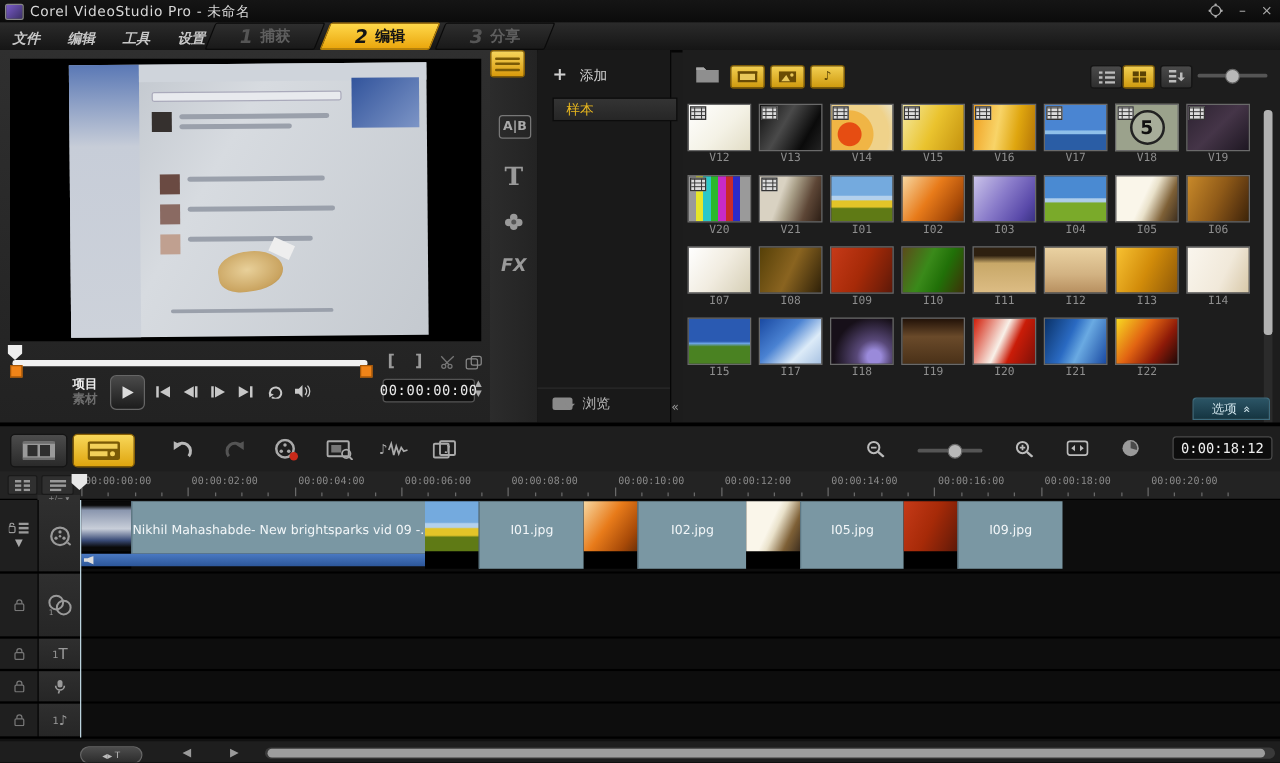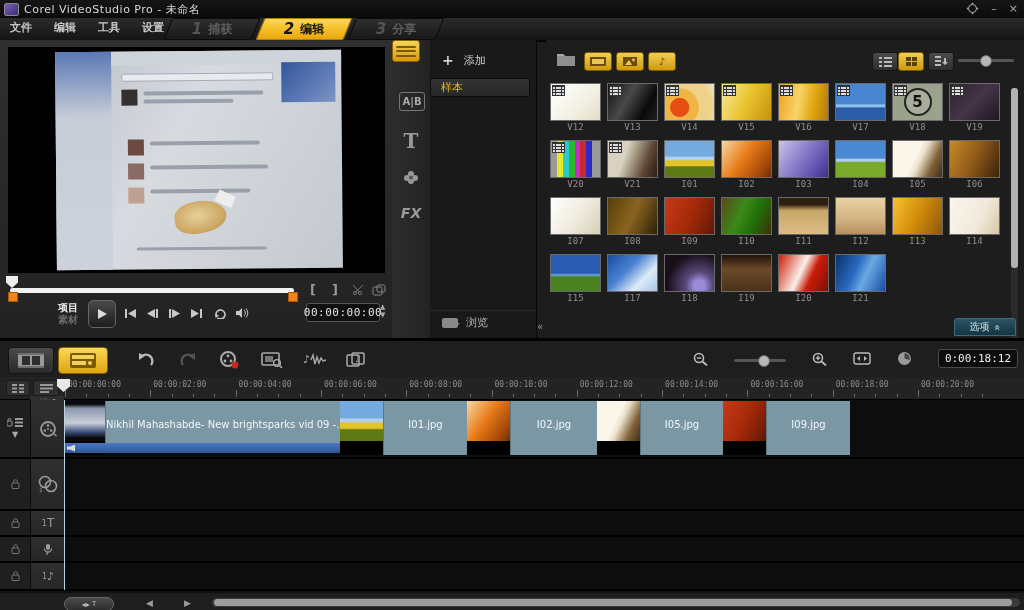--- a/index.html
+++ b/index.html
@@ -11,21 +11,21 @@
   #titlebar{position:absolute;left:0;top:0;width:1024px;height:18px;background:linear-gradient(#151515,#0b0b0b);
             display:flex;align-items:center;padding-left:4px;box-sizing:border-box;}
   #app-icon{width:13px;height:11px;background:linear-gradient(135deg,#7a5cc8,#3a2f66);border:1px solid #888;border-radius:2px;margin-right:5px;}
   #title-text{color:#d8d8d8;font-size:11px;letter-spacing:.5px;}
   #win-controls{position:absolute;right:6px;top:2px;display:flex;gap:12px;align-items:center;}
   .winbtn{color:#aaa;font-size:11px;line-height:13px;cursor:default;}
 
   
   #menubar{position:absolute;left:0;top:18px;width:1024px;height:22px;background:linear-gradient(#2b2b2b,#151515);
            border-bottom:2px solid #050505;}
-  #menus{position:absolute;left:6px;top:0;height:22px;display:flex;gap:14px;align-items:flex-start;}
+  #menus{position:absolute;left:6px;top:0;height:22px;display:flex;gap:14px;align-items:flex-end;font-style:italic;}
   .menu-item{color:#c8c8c8;font-size:11px;font-weight:bold;padding:2px 4px;}
   #steps{position:absolute;left:168px;top:0;height:22px;display:flex;}
   .step{position:relative;height:22px;width:88px;margin-right:4px;}
   .step .bg{position:absolute;inset:0;transform:skewX(-22deg);background:linear-gradient(#2e2e2e,#191919);border:1px solid #0a0a0a;border-radius:2px;}
   .step.active .bg{background:linear-gradient(#ffd84a,#eaa60c);border-color:#b57f05;}
   .step .txt{position:relative;display:flex;align-items:center;justify-content:center;gap:6px;height:22px;}
   .step .num{font-size:15px;font-style:italic;font-weight:bold;color:#555;}
   .step .lbl{font-size:12px;font-weight:bold;color:#5f5f5f;}
   .step.active .num,.step.active .lbl{color:#141414;}
 
@@ -67,21 +67,21 @@
   #transition-ico{top:52px;border:1px solid #777;border-radius:3px;font-size:10px;color:#aaa;width:24px;height:17px;left:7px;}
   #title-ico{top:88px;font-family:"DejaVu Serif","Liberation Serif",serif;font-size:20px;color:#9a9a9a;}
   #graphic-ico{top:124px;font-size:15px;color:#9a9a9a;}
   #fx-ico{top:160px;font-style:italic;font-size:14px;color:#9a9a9a;}
 
   
   #libpanel{position:absolute;left:430px;top:40px;width:106px;height:298px;background:#191919;border-right:1px solid #060606;}
   #add-row{position:absolute;left:0;top:10px;width:100%;height:20px;display:flex;align-items:center;gap:10px;padding-left:12px;box-sizing:border-box;}
   #plus-ico{color:#cfcfcf;font-size:14px;font-weight:bold;}
   #add-label{color:#cfcfcf;font-size:11px;}
-  #sample-item{position:absolute;left:0;top:38px;width:100px;height:19px;background:linear-gradient(#343434,#262626);
+  #sample-item{position:absolute;left:12px;top:38px;width:100px;height:19px;background:linear-gradient(#343434,#262626);
                color:#e8b71e;font-size:11px;display:flex;align-items:center;padding-left:10px;box-sizing:border-box;border:1px solid #0c0c0c;}
   #browse-row{position:absolute;left:0;bottom:8px;width:100%;height:20px;border-top:1px solid #2a2a2a;display:flex;align-items:center;gap:8px;padding:4px 0 0 12px;box-sizing:border-box;color:#b5b5b5;}
   #browse-ico{width:16px;height:10px;background:#8a8a8a;border-radius:2px;position:relative;}
   #browse-ico:after{content:"";position:absolute;right:-2px;bottom:-3px;border:4px solid transparent;border-top-color:#8a8a8a;}
   #collapse-btn{position:absolute;left:534px;top:318px;width:12px;height:16px;color:#9a9a9a;font-size:10px;display:flex;align-items:center;justify-content:center;}
 
   
   #gallery{position:absolute;left:546px;top:40px;width:478px;height:298px;background:#1d1d1d;}
   #gal-toolbar{position:absolute;left:0;top:6px;width:100%;height:30px;}
   #folder-ico{position:absolute;left:10px;top:5px;}
@@ -520,20 +520,24 @@
           <div class="thumb" style="background: linear-gradient(rgb(34, 18, 8), rgb(106, 74, 42) 40%, rgb(74, 49, 24));"></div>
           <div class="clabel">I19</div>
         </div>
         <div class="cell">
           <div class="thumb" style="background: linear-gradient(115deg, rgb(210, 28, 8), rgb(248, 240, 232) 45%, rgb(202, 28, 8) 65%, rgb(126, 16, 8));"></div>
           <div class="clabel">I20</div>
         </div>
         <div class="cell">
           <div class="thumb" style="background: linear-gradient(115deg, rgb(10, 50, 104), rgb(42, 106, 194) 40%, rgb(106, 170, 226) 60%, rgb(26, 74, 162));"></div>
           <div class="clabel">I21</div>
+        </div>
+        <div class="cell">
+          <div class="thumb" style="background: linear-gradient(125deg, rgb(248, 218, 34), rgb(226, 100, 18) 40%, rgb(142, 26, 8) 70%, rgb(30, 8, 8));"></div>
+          <div class="clabel">I22</div>
         </div>
       </div>
     <div id="gal-vscroll">
         <div id="gal-vthumb"></div>
       </div>
     <div id="options-btn">
       <span>选项</span>
         <span class="chev">«</span>
     </div>
   </div>

